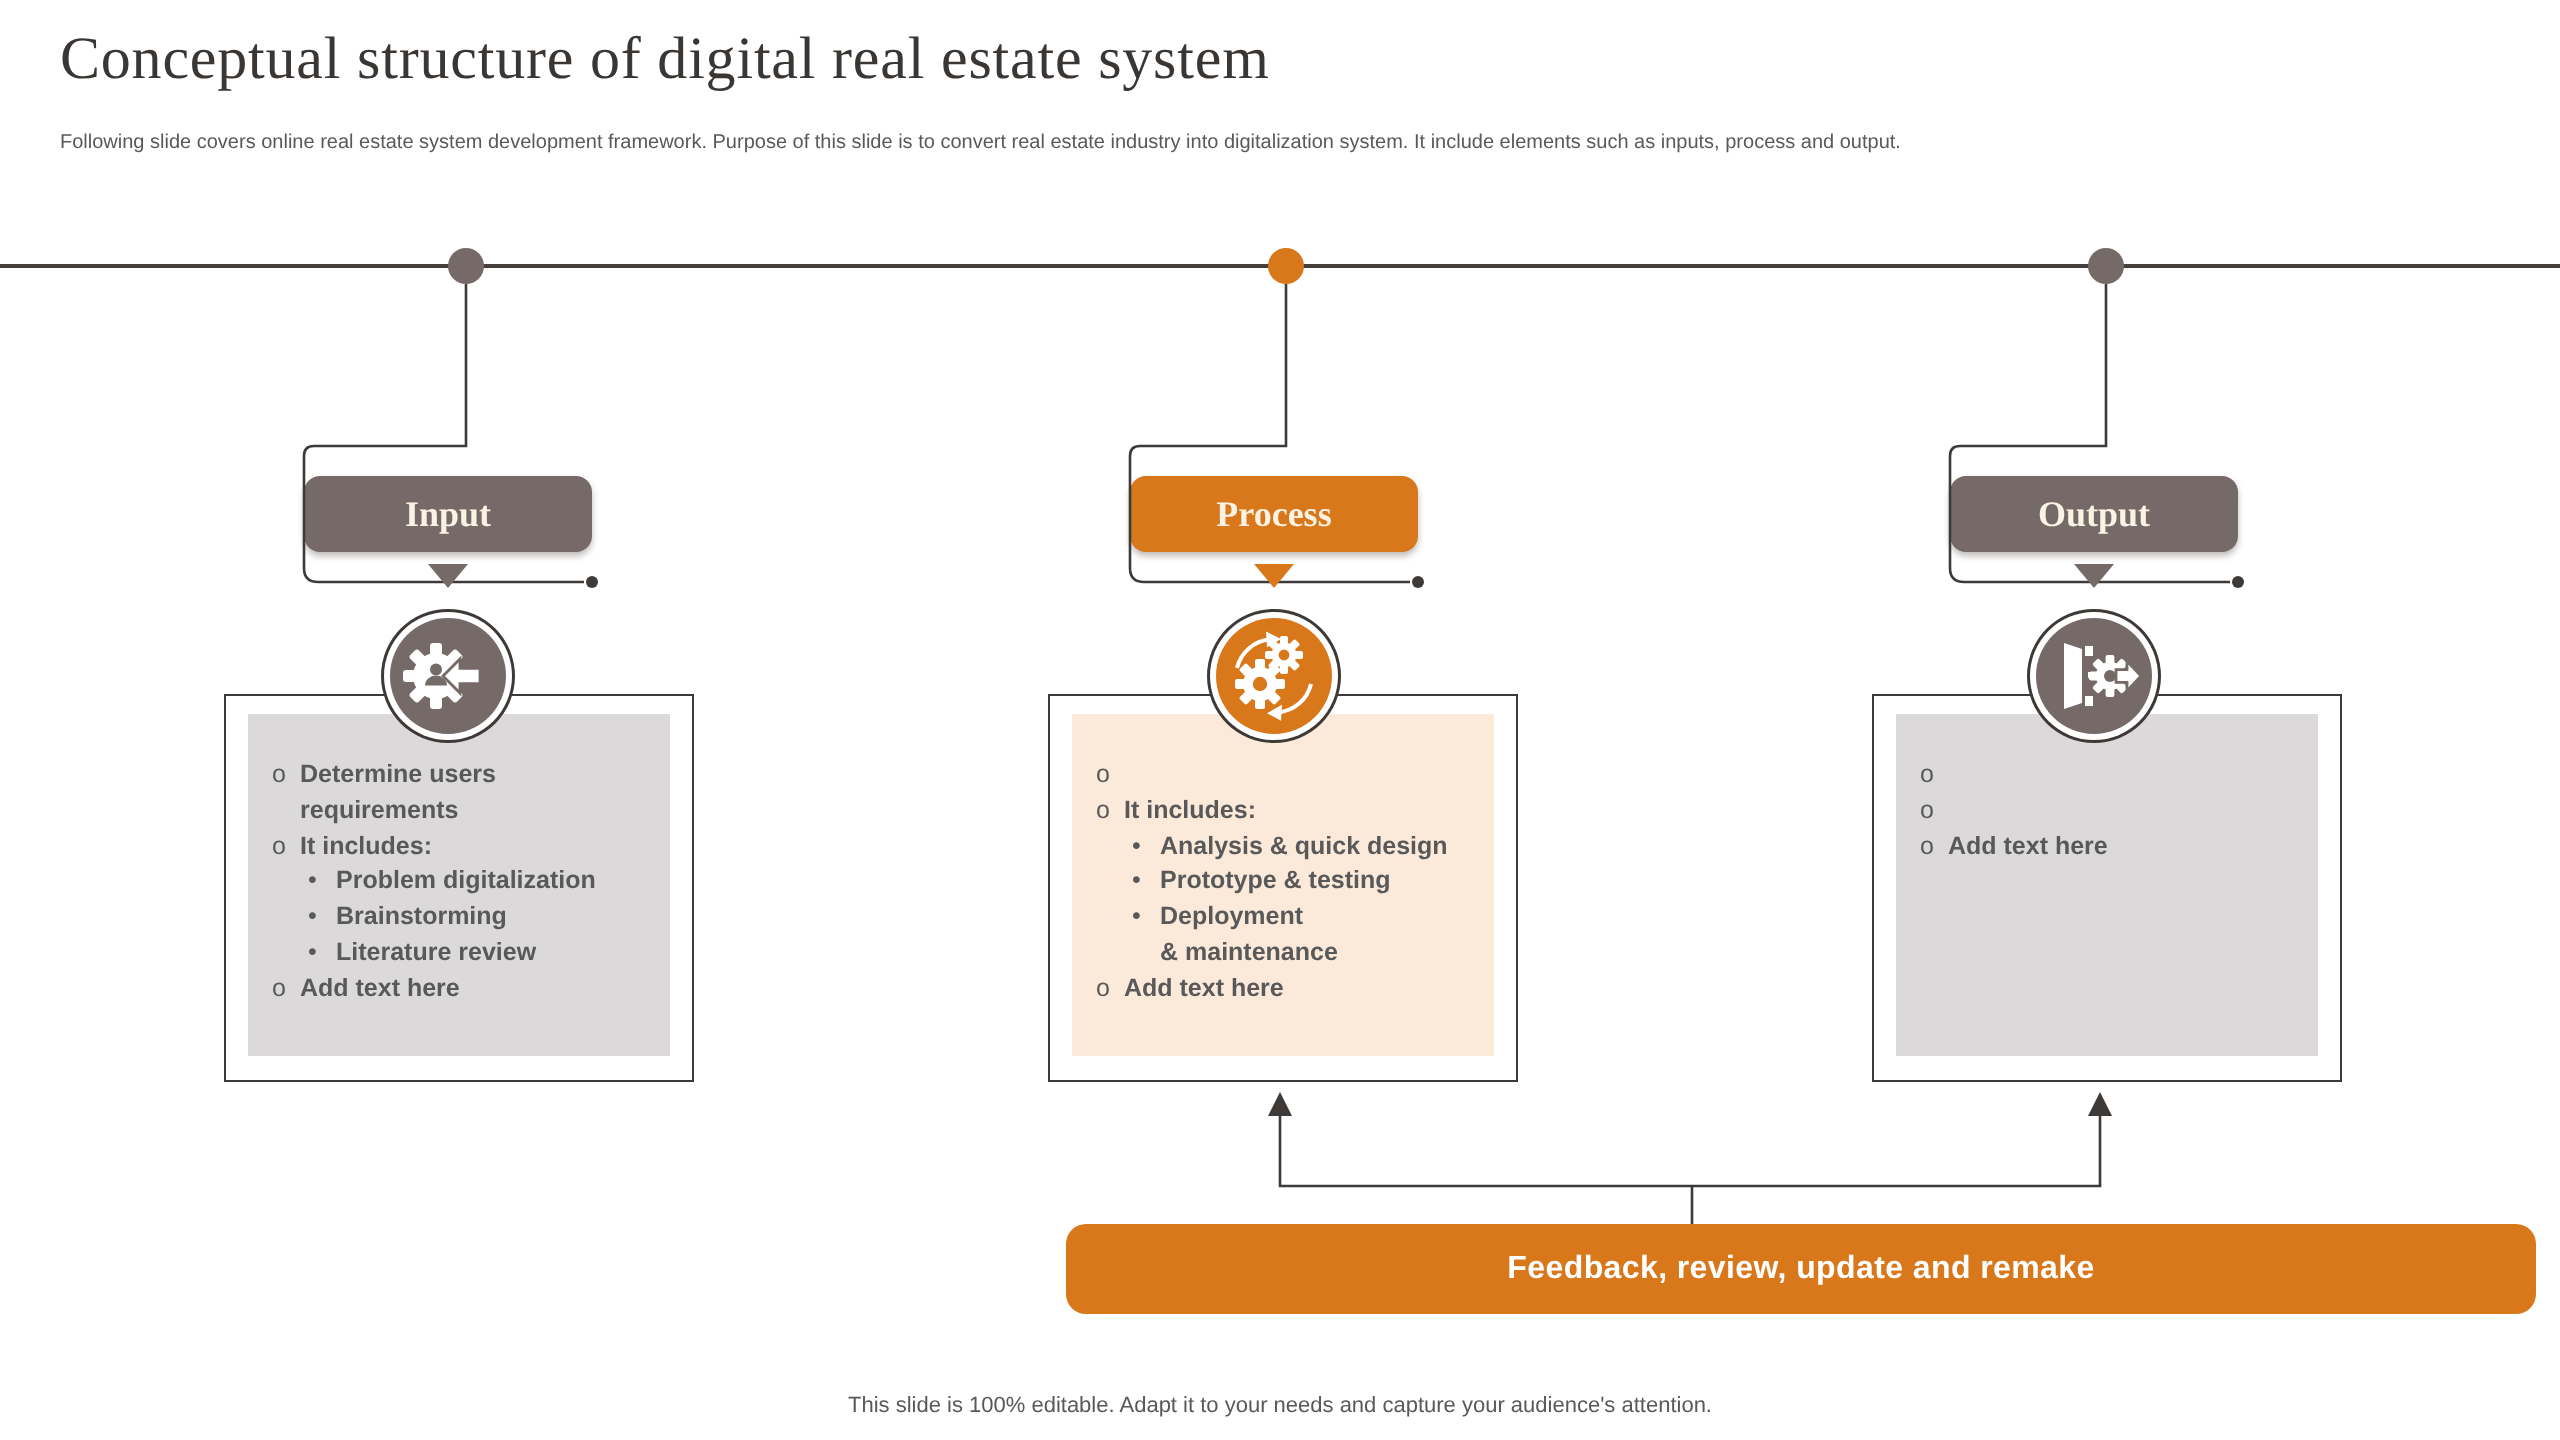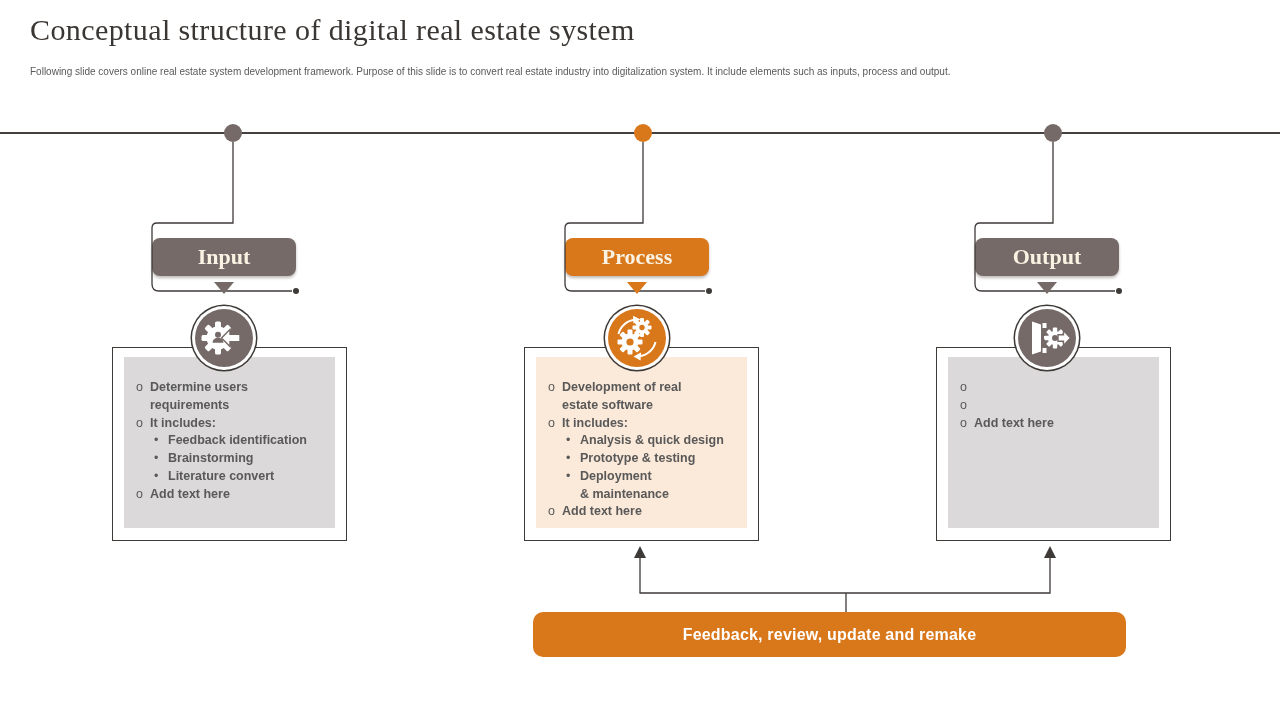--- a/index.html
+++ b/index.html
@@ -3,41 +3,41 @@
 <meta charset="utf-8">
 <style>
   html,body{margin:0;padding:0;background:#ffffff;}
   .slide{position:relative;width:1280px;height:720px;background:#fff;overflow:hidden;
          font-family:"Liberation Sans",sans-serif;}
   .title{position:absolute;left:30px;top:13px;font-family:"Liberation Serif",serif;
          font-weight:400;font-size:30px;color:#3a3633;letter-spacing:.4px;}
   .subtitle{position:absolute;left:30px;top:66px;font-size:10px;color:#595959;}
   .pill{position:absolute;top:238px;width:144px;height:38px;border-radius:8px;
         display:flex;align-items:center;justify-content:center;
-        font-family:"Liberation Serif",serif;font-weight:700;font-size:22px;
+        font-family:"Liberation Serif",serif;font-weight:700;font-size:18px;
         color:var(--pill-text);box-shadow:0 2px 3px rgba(95,85,80,.4);}
   .pill-gray{background:var(--accent-gray);}
   .pill-orange{background:var(--accent-orange);}
   .box{position:absolute;top:347px;width:235px;height:194px;background:#fff;
        border:1.5px solid var(--line-dark);box-sizing:border-box;}
   .panel{position:absolute;left:11px;right:11px;top:9px;bottom:12px;}
   .panel-gray{background:var(--panel-gray);}
   .panel-peach{background:var(--panel-peach);}
   .blist{margin:0;padding:22px 6px 0 12px;list-style:none;font-size:12.5px;
          line-height:1.42;color:var(--body-text);}
   .blist li{display:flex;align-items:flex-start;}
   .mk{flex:0 0 14px;}
   .lv2{padding-left:18px;}
   .tx{white-space:pre-line;font-weight:bold;}
   .icon-circle{position:absolute;top:309px;width:58px;height:58px;border-radius:50%;
                box-shadow:0 0 0 3px #fff,0 0 0 4.5px #3d3936;}
   .icon-gray{background:var(--accent-gray);}
   .icon-orange{background:var(--accent-orange);}
   .icon-circle svg{position:absolute;left:0;top:0;}
-  .banner{position:absolute;left:533px;top:612px;width:593px;height:45px;border-radius:10px;
+  .banner{position:absolute;left:533px;top:612px;width:735px;height:45px;border-radius:10px;
           background:var(--accent-orange);display:flex;align-items:center;justify-content:center;
           color:#ffffff;font-weight:700;font-size:16px;letter-spacing:.2px;}
   .footer{position:absolute;left:0;right:0;top:697px;text-align:center;font-size:11px;color:#595959;}
   .overlay{position:absolute;left:0;top:0;pointer-events:none;}
   .cline{stroke:#3e3a38;stroke-width:1.3;fill:none;}
 </style>
 </head>
 <body>
 
 <div class="slide">
@@ -62,45 +62,43 @@
             <span class="mk">o</span>
             <span class="tx">Determine users
 requirements</span>
           </li>
         <li class="lv1">
             <span class="mk">o</span>
             <span class="tx">It includes:</span>
           </li>
         <li class="lv2">
             <span class="mk">•</span>
-            <span class="tx">Feedback identification</span>
+            <span class="tx">Problem digitalization</span>
           </li>
         <li class="lv2">
             <span class="mk">•</span>
             <span class="tx">Brainstorming</span>
           </li>
         <li class="lv2">
             <span class="mk">•</span>
-            <span class="tx">Literature convert</span>
+            <span class="tx">Literature review</span>
           </li>
         <li class="lv1">
             <span class="mk">o</span>
             <span class="tx">Add text here</span>
           </li>
       </ul>
     </div>
   </div>
 
   <div class="box" style="left:524px">
     <div class="panel panel-peach">
       <ul class="blist">
         <li class="lv1">
             <span class="mk">o</span>
-            <span class="tx">Development of real
-estate software</span>
           </li>
         <li class="lv1">
             <span class="mk">o</span>
             <span class="tx">It includes:</span>
           </li>
         <li class="lv2">
             <span class="mk">•</span>
             <span class="tx">Analysis &amp; quick design</span>
           </li>
         <li class="lv2">
@@ -191,20 +189,21 @@
       </g>
       <circle cx="37" cy="29" r="3" style="fill:var(--accent-gray)"></circle>
       <polygon points="40,25.8 45.5,25.8 45.5,21.5 52.5,29 45.5,36.5 45.5,32.2 40,32.2" style="fill:#fff;stroke:var(--accent-gray);stroke-width:1.4"></polygon>
     </svg>
   </div>
 
   <div class="banner">
     <span>Feedback, review, update and remake</span>
   </div>
 
+  <div class="footer">This slide is 100% editable. Adapt it to your needs and capture your audience's attention.</div>
 
   <svg class="overlay" width="1280" height="720" viewBox="0 0 1280 720">
     <line x1="0" y1="133" x2="1280" y2="133" style="stroke:#45403d;stroke-width:2"></line>
 
     <path class="cline" d="M233 142 V223 H157 Q152 223 152 228 V284 Q152 291 159 291 H292"></path>
     <circle cx="296" cy="291" r="3" style="fill:#3e3a38"></circle>
     <polygon points="214,282 234,282 224,294" style="fill:var(--accent-gray)"></polygon>
 
     <path class="cline" d="M643 142 V223 H570 Q565 223 565 228 V284 Q565 291 572 291 H705"></path>
     <circle cx="709" cy="291" r="3" style="fill:#3e3a38"></circle>

